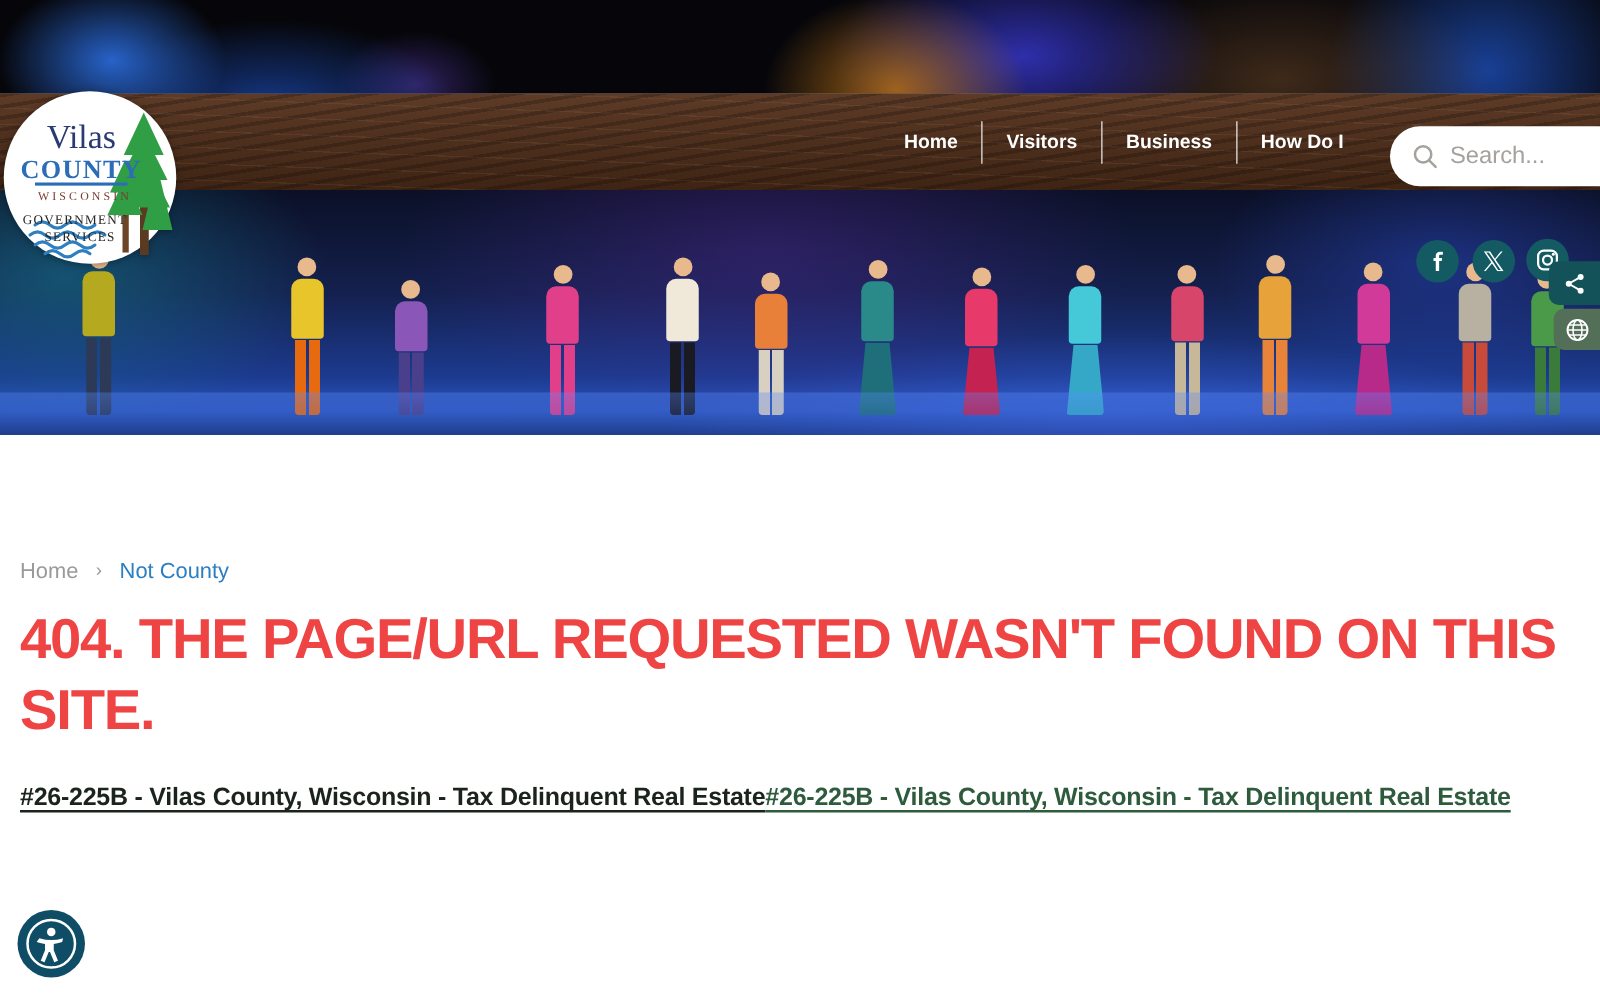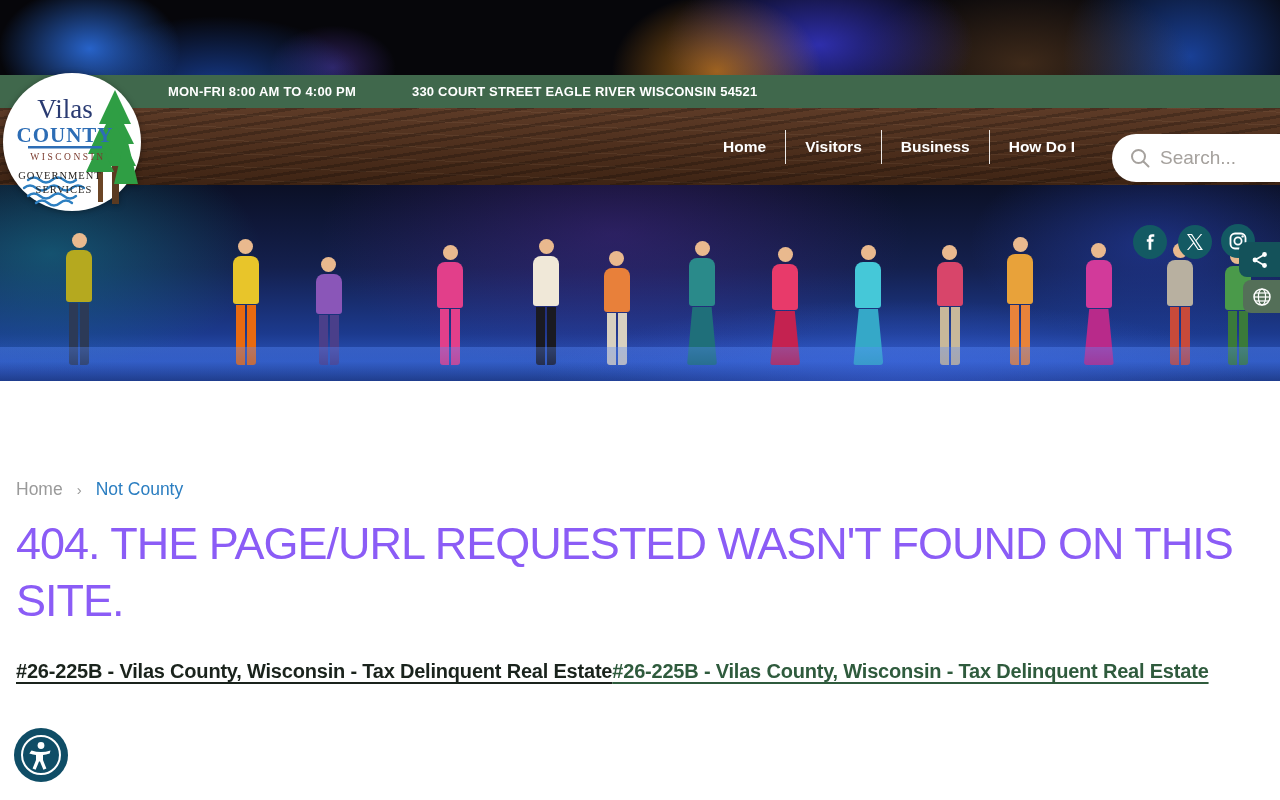--- a/index.html
+++ b/index.html
@@ -96,46 +96,42 @@
   }
 
   
   .content { padding:98px 16px 0 16px; }
   .breadcrumb { font-size:17.5px; display:flex; align-items:center; gap:14px; }
   .crumb-home { color:#9a9a9a; cursor:pointer; text-decoration:none; }
   .crumb-sep  { color:#9a9a9a; font-size:15px; }
   .crumb-cur  { color:#2b7ec1; cursor:default; }
   .h1 {
     margin-top:16px; max-width:1240px;
-    font-size:45px; line-height:1.26; font-weight:400;
-    letter-spacing:-1px; color:#8b5cf6;
+    font-size:45px; line-height:1.26; font-weight:700;
+    letter-spacing:-1px; color:#ef4444;
   }
   .links { margin-top:29px; font-size:20px; font-weight:700; line-height:1.3;
            letter-spacing:-.2px; max-width:1250px; }
   .links a { text-decoration:underline; text-decoration-thickness:2px;
              text-underline-offset:4px; cursor:pointer; }
 
   
   .a11y {
     position:absolute; left:14px; top:728px; width:54px; height:54px;
     border:none; border-radius:50%; background:#0f4d66; cursor:pointer;
     display:flex; align-items:center; justify-content:center; padding:0;
   }
 </style>
 </head>
 <body>
 
 <div class="page">
 
   <div class="hero-top"></div>
 
-  <div class="topbar">
-    <span>MON-FRI 8:00 AM TO 4:00 PM</span>
-    <span>330 COURT STREET EAGLE RIVER WISCONSIN 54521</span>
-  </div>
 
   <div class="navbar">
     <ul class="nav-list">
       <li class="nav-item">Home</li>
       <li class="nav-item">Visitors</li>
       <li class="nav-item">Business</li>
       <li class="nav-item">How Do I</li>
     </ul>
     <div class="search-pill">
       <svg width="22" height="22" viewBox="0 0 22 22">

